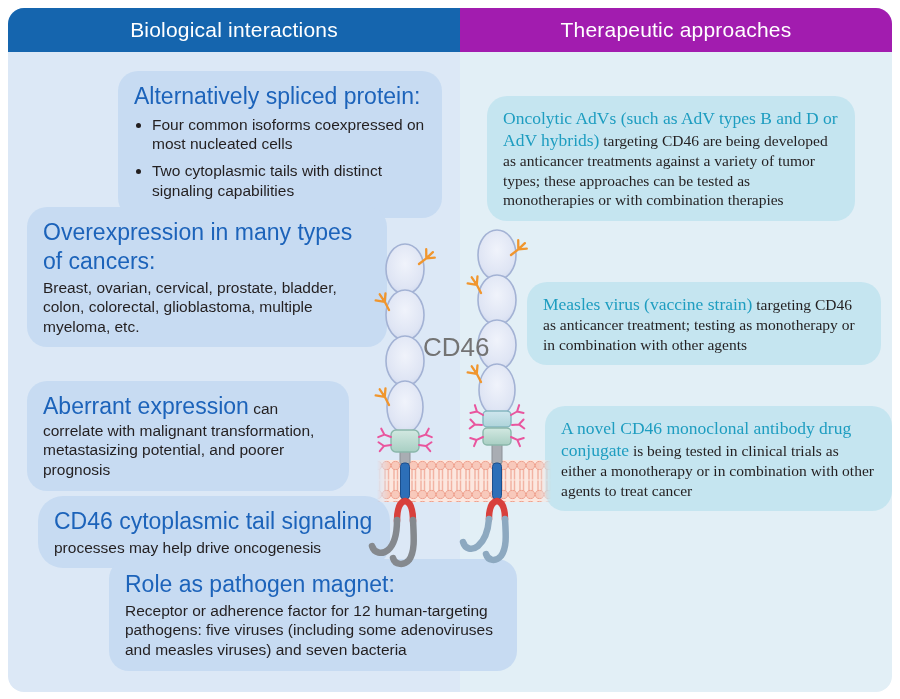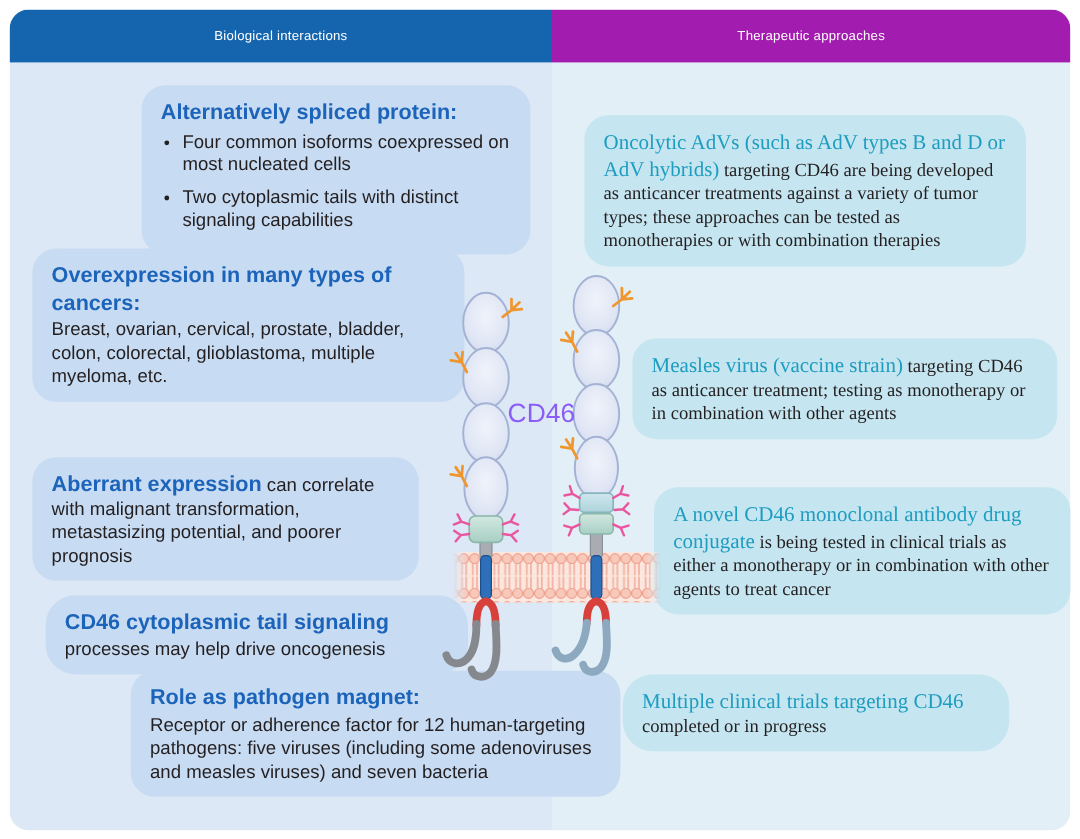--- a/index.html
+++ b/index.html
@@ -3,33 +3,33 @@
 <meta charset="utf-8">
 <style>
   html,body{margin:0;padding:0;background:#ffffff;}
   .page{position:relative;width:900px;height:699px;background:#ffffff;
         font-family:"Liberation Sans",sans-serif;overflow:hidden;}
   .figure{position:absolute;left:8px;top:8px;width:884px;height:684px;
           border-radius:16px;overflow:hidden;}
   .bg-left{position:absolute;left:0;top:0;bottom:0;width:452px;background:#dce8f6;}
   .bg-right{position:absolute;left:452px;top:0;bottom:0;right:0;background:#e2eff6;}
   .hdr{position:absolute;top:0;height:44px;display:flex;align-items:center;
-       justify-content:center;color:#ffffff;font-size:11px;letter-spacing:.2px;}
+       justify-content:center;color:#ffffff;font-size:21px;letter-spacing:.2px;}
   .hdr-left{left:0;width:452px;background:#1565ae;}
   .hdr-right{left:452px;width:432px;background:#a21caf;}
   .box{position:absolute;box-sizing:border-box;font-size:15.5px;line-height:1.26;
        color:#231f20;padding:11px 16px;}
   .bio{background:#c7dbf2;border-radius:20px;}
   .thera{background:#c5e5f0;border-radius:20px;font-family:Liberation Serif, serif;}
-  .t-blue{color:#1c63ba;font-size:18px;font-weight:bold;}
+  .t-blue{color:#1c63ba;font-size:23px;}
   .t-teal{color:#1e9dc0;font-size:17.5px;}
   .blockTitle{display:block;margin-bottom:2px;}
   ul.blist{margin:4px 0 0 0;padding-left:18px;}
   ul.blist li{margin-bottom:7px;}
-  .cd46-label{position:absolute;left:423px;top:332px;font-size:22px;color:#8b5cf6;}
+  .cd46-label{position:absolute;left:423px;top:332px;font-size:26px;color:#737373;}
   .protein-svg{position:absolute;left:355px;top:220px;width:210px;height:350px;}
 </style>
 </head>
 <body>
 
 <div class="page">
   <div class="figure">
     <div class="bg-left"></div>
     <div class="bg-right"></div>
     <div class="hdr hdr-left">
@@ -77,24 +77,20 @@
   <div class="box thera" style="left:527px;top:282px;width:354px;">
     <span class="t-teal">Measles virus (vaccine strain)</span>
     <span>targeting CD46 as anticancer treatment; testing as monotherapy or in combination with other agents</span>
   </div>
 
   <div class="box thera" style="left:545px;top:406px;width:347px;">
     <span class="t-teal">A novel CD46 monoclonal antibody drug conjugate</span>
     <span>is being tested in clinical trials as either a monotherapy or in combination with other agents to treat cancer</span>
   </div>
 
-  <div class="box thera" style="left:519px;top:562px;width:322px;border-radius:25px;">
-    <span class="t-teal">Multiple clinical trials targeting CD46</span>
-    <span>completed or in progress</span>
-  </div>
 
   <svg class="protein-svg" viewBox="0 0 210 350">
     <defs>
       <radialGradient id="ccp" cx="0.5" cy="0.4" r="0.8">
         <stop offset="0" stop-color="#f0f3fb"></stop>
         <stop offset="0.6" stop-color="#dfe5f4"></stop>
         <stop offset="1" stop-color="#c2cde8"></stop>
       </radialGradient>
       <linearGradient id="stp" x1="0" y1="0" x2="0" y2="1">
         <stop offset="0" stop-color="#d2e8e1"></stop>

